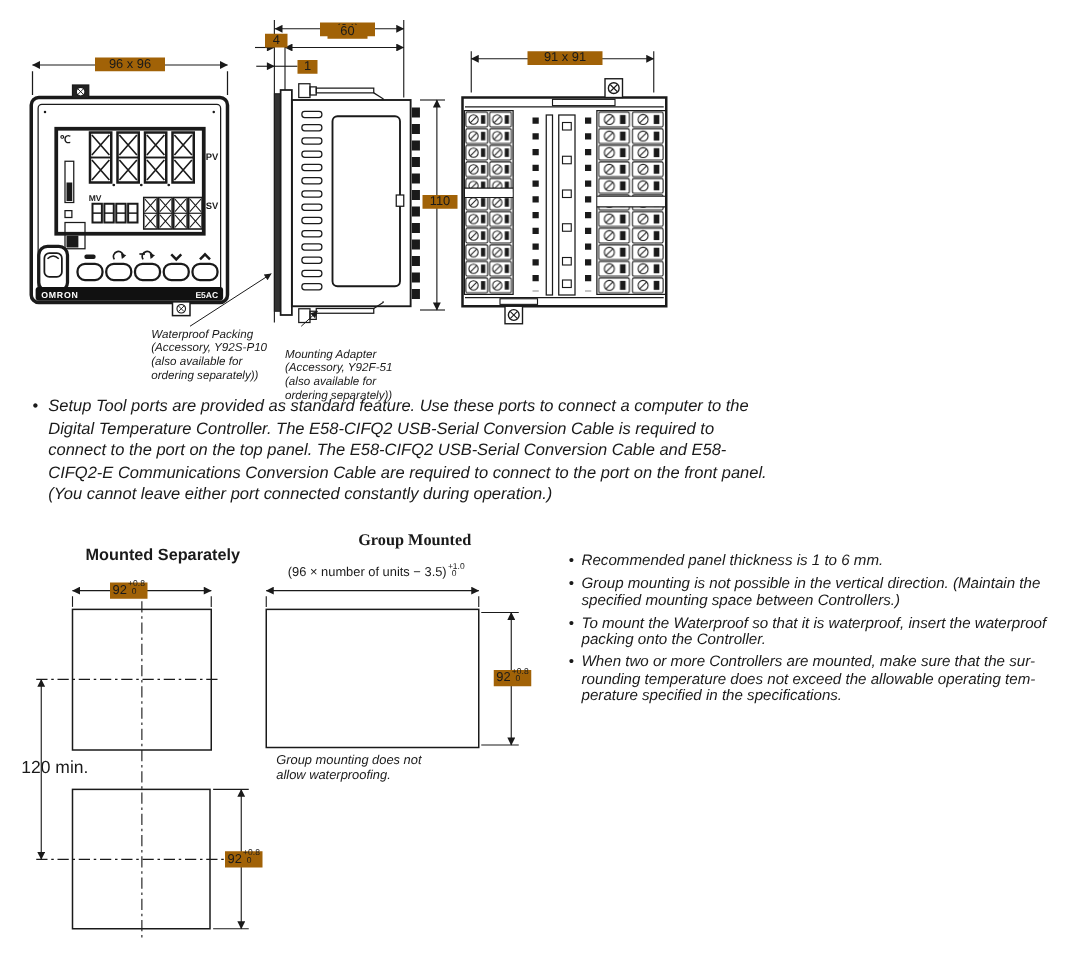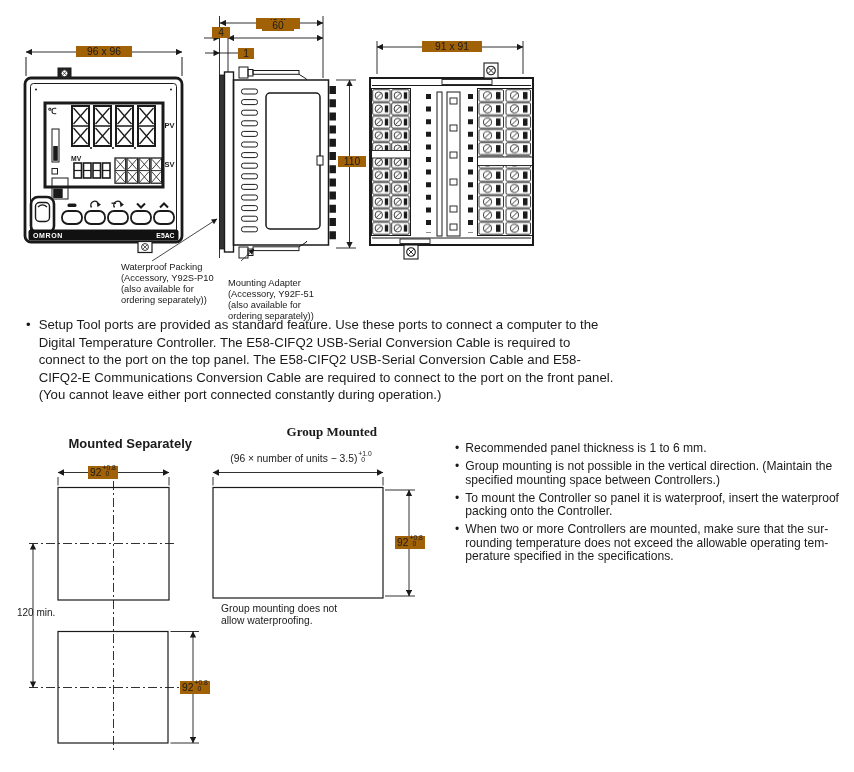--- a/index.html
+++ b/index.html
@@ -5,27 +5,27 @@
   html,body{margin:0;padding:0;background:#fff;}
   .page{position:relative;width:854px;height:772px;background:#ffffff;overflow:hidden;
         font-family:"Liberation Sans",sans-serif;color:#1a1a1a;}
   .page svg{position:absolute;left:0;top:0;z-index:1;}
   .ov{position:absolute;z-index:2;}
   .dim{background:#a16207;font-size:10.3px;line-height:11px;white-space:nowrap;
        display:flex;align-items:center;justify-content:center;padding:0 2px;}
   .tolstack{display:inline-flex;flex-direction:column;align-items:flex-start;
             font-size:6.8px;line-height:6.4px;margin-left:1px;transform:translateY(-1px);}
   .tolstack .tmin{padding-left:3px;}
-  .preline{white-space:pre-line;}
+  .preline{white-space:pre-line;font-style:italic;}
   .heading{font-weight:bold;font-size:13px;text-align:right;}
   .callout{font-size:9.3px;line-height:11px;}
   .para{display:flex;gap:8px;font-size:13.2px;line-height:17.5px;}
   .para .marker{line-height:17.5px;}
   .caption{font-size:10.3px;line-height:12px;}
-  .smalllabel{font-size:10px;line-height:12px;white-space:nowrap;}
+  .smalllabel{font-size:14px;line-height:12px;white-space:nowrap;}
   .notes{width:399px;font-size:12.1px;line-height:13.5px;}
   .note-item{display:flex;gap:6px;margin-bottom:4.5px;}
   .formula{font-size:10.3px;}
 </style>
 </head>
 <body>
 
 <div class="page">
 
 <svg width="854" height="772" viewBox="0 0 854 772" fill="none" stroke="#1a1a1a" stroke-width="1">
@@ -321,21 +321,21 @@
     <span>•</span>
     <span class="preline">Recommended panel thickness is 1 to 6 mm.</span>
   </div>
   <div class="note-item">
     <span>•</span>
     <span class="preline">Group mounting is not possible in the vertical direction. (Maintain the
 specified mounting space between Controllers.)</span>
   </div>
   <div class="note-item">
     <span>•</span>
-    <span class="preline">To mount the Controller so panel it is waterproof, insert the waterproof
+    <span class="preline">To mount the Waterproof so that it is waterproof, insert the waterproof
 packing onto the Controller.</span>
   </div>
   <div class="note-item">
     <span>•</span>
     <span class="preline">When two or more Controllers are mounted, make sure that the sur-
 rounding temperature does not exceed the allowable operating tem-
 perature specified in the specifications.</span>
   </div>
 </div>
 

